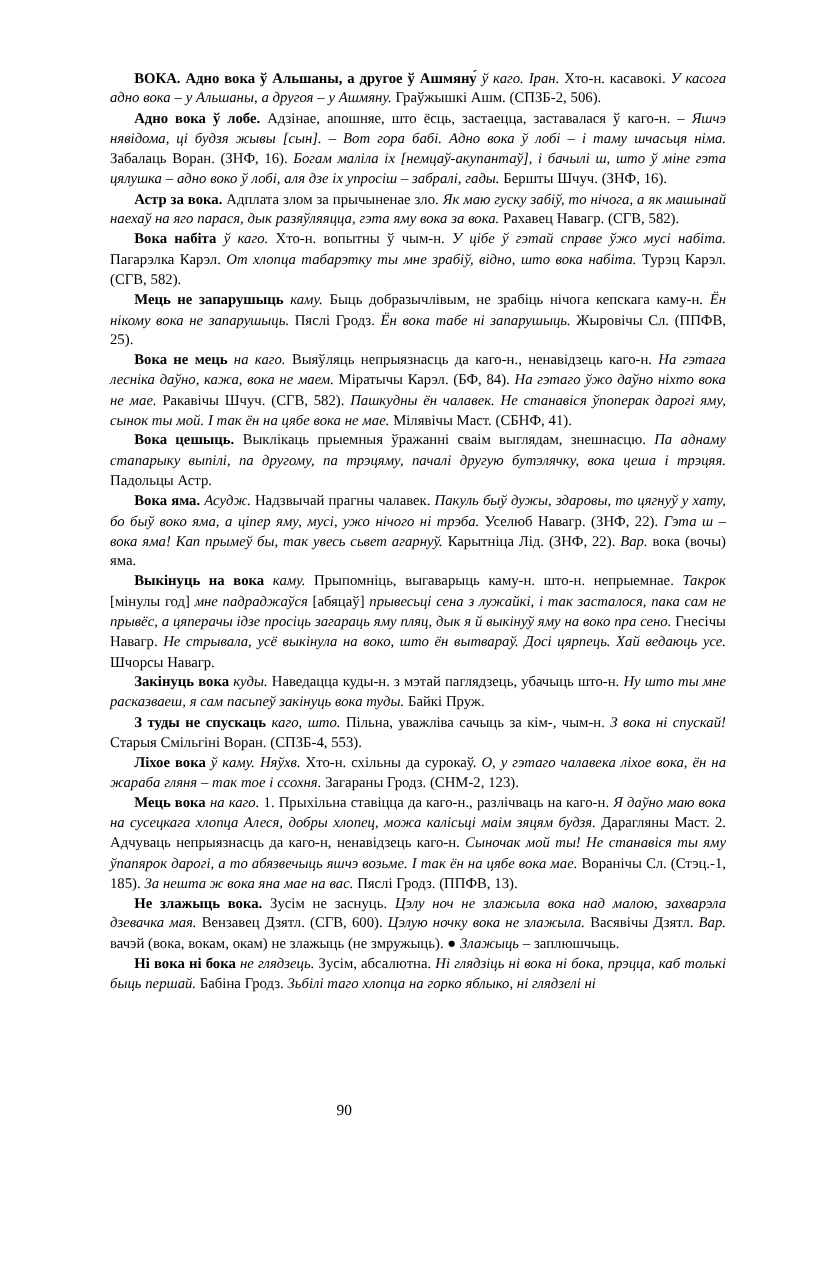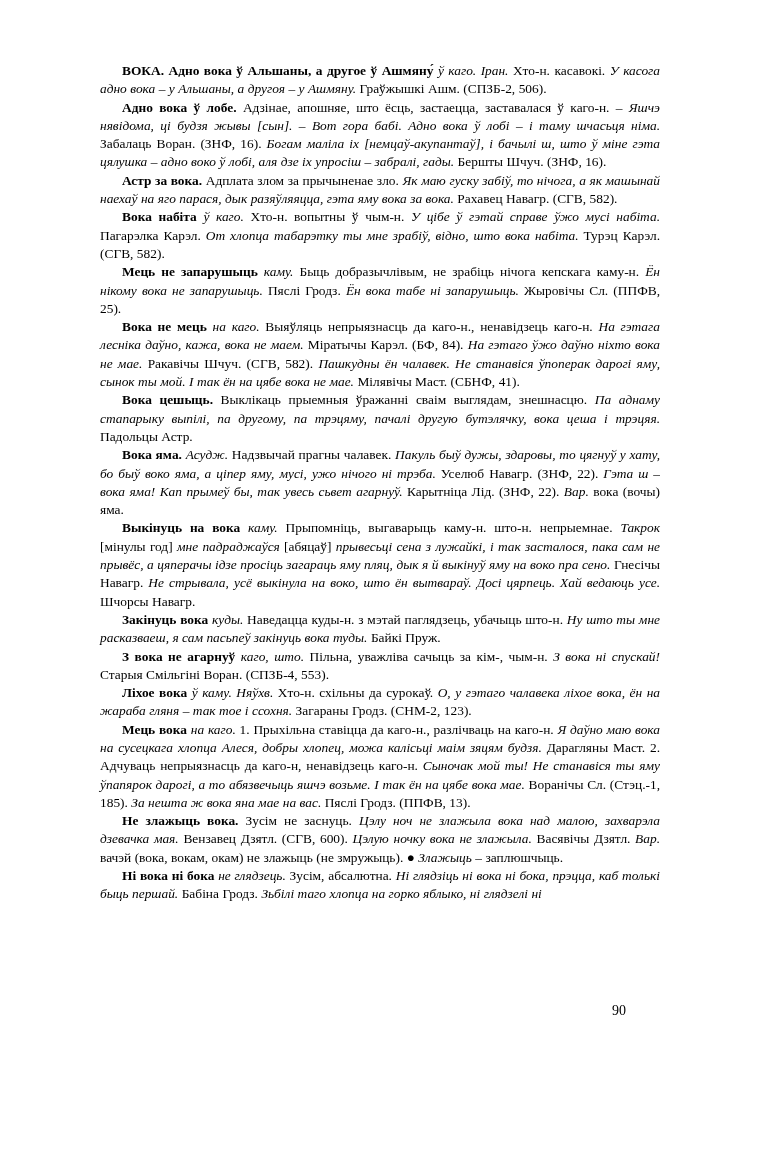--- a/index.html
+++ b/index.html
@@ -51,21 +51,21 @@
   }
   .bullet {
     font-style: normal;
     font-weight: normal;
   }
   .folio {
     position: absolute;
     left: 0;
     top: 1003px;
     width: 626px;
-    text-align: right;
+    text-align: center;
     font-size: 14px;
     font-family: "Liberation Serif", "DejaVu Serif", serif;
   }
 </style>
 </head>
 <body>
 
 <div class="page">
   <div class="column">
 
@@ -82,21 +82,21 @@
     <p class="entry"><b>Вока не мець</b> <i>на каго.</i> Выяўляць непрыязнасць да каго-н., ненавідзець каго-н. <i>На гэтага лесніка даўно, кажа, вока не маем.</i> Міратычы Карэл. (БФ, 84). <i>На гэтаго ўжо даўно ніхто вока не мае.</i> Ракавічы Шчуч. (СГВ, 582). <i>Пашкудны ён чалавек. Не станавіся ўпоперак дарогі яму, сынок ты мой. І так ён на цябе вока не мае.</i> Мілявічы Маст. (СБНФ, 41).</p>
 
     <p class="entry"><b>Вока цешыць.</b> Выклікаць прыемныя ўражанні сваім выглядам, знешнасцю. <i>Па аднаму стапарыку выпілі, па другому, па трэцяму, пачалі другую бутэлячку, вока цеша і трэцяя.</i> Падольцы Астр.</p>
 
     <p class="entry"><b>Вока яма.</b> <i>Асудж.</i> Надзвычай прагны чалавек. <i>Пакуль быў дужы, здаровы, то цягнуў у хату, бо быў воко яма, а ціпер яму, мусі, ужо нічого ні трэба.</i> Уселюб Навагр. (ЗНФ, 22). <i>Гэта ш – вока яма! Кап прымеў бы, так увесь сьвет агарнуў.</i> Карытніца Лід. (ЗНФ, 22). <span class="bi">Вар.</span> вока (вочы) яма.</p>
 
     <p class="entry"><b>Выкінуць на вока</b> <i>каму.</i> Прыпомніць, выгаварыць каму-н. што-н. непрыемнае. <i>Такрок</i> [мінулы год] <i>мне падраджаўся</i> [абяцаў] <i>прывесьці сена з лужайкі, і так засталося, пака сам не прывёс, а цяперачы ідзе просіць загараць яму пляц, дык я й выкінуў яму на воко пра сено.</i> Гнесічы Навагр. <i>Не стрывала, усё выкінула на воко, што ён вытвараў. Досі цярпець. Хай ведаюць усе.</i> Шчорсы Навагр.</p>
 
     <p class="entry"><b>Закінуць вока</b> <i>куды.</i> Наведацца куды-н. з мэтай паглядзець, убачыць што-н. <i>Ну што ты мне расказваеш, я сам пасьпеў закінуць вока туды.</i> Байкі Пруж.</p>
 
-    <p class="entry"><b>З вока не агарнуў</b> <i>каго, што.</i> Пільна, уважліва сачыць за кім-, чым-н. <i>З вока ні спускай!</i> Старыя Смільгіні Воран. (СПЗБ-4, 553).</p>
+    <p class="entry"><b>З туды не спускаць</b> <i>каго, што.</i> Пільна, уважліва сачыць за кім-, чым-н. <i>З вока ні спускай!</i> Старыя Смільгіні Воран. (СПЗБ-4, 553).</p>
 
     <p class="entry"><b>Ліхое вока</b> <i>ў каму. Няўхв.</i> Хто-н. схільны да сурокаў. <i>О, у гэтаго чалавека ліхое вока, ён на жараба гляня – так тое і ссохня.</i> Загараны Гродз. (СНМ-2, 123).</p>
 
     <p class="entry"><b>Мець вока</b> <i>на каго.</i> 1. Прыхільна ставіцца да каго-н., разлічваць на каго-н. <i>Я даўно маю вока на сусецкага хлопца Алеся, добры хлопец, можа калісьці маім зяцям будзя.</i> Дарагляны Маст. 2. Адчуваць непрыязнасць да каго-н, ненавідзець каго-н. <i>Сыночак мой ты! Не станавіся ты яму ўпапярок дарогі, а то абязвечыць яшчэ возьме. І так ён на цябе вока мае.</i> Воранічы Сл. (Стэц.-1, 185). <i>За нешта ж вока яна мае на вас.</i> Пяслі Гродз. (ППФВ, 13).</p>
 
     <p class="entry"><b>Не злажыць вока.</b> Зусім не заснуць. <i>Цэлу ноч не злажыла вока над малою, захварэла дзевачка мая.</i> Вензавец Дзятл. (СГВ, 600). <i>Цэлую ночку вока не злажыла.</i> Васявічы Дзятл. <span class="bi">Вар.</span> вачэй (вока, вокам, окам) не злажыць (не змружыць). <span class="bullet">●</span> <i>Злажыць</i> – заплюшчыць.</p>
 
     <p class="entry"><b>Ні вока ні бока</b> <i>не глядзець.</i> Зусім, абсалютна. <i>Ні глядзіць ні вока ні бока, прэцца, каб толькі быць першай.</i> Бабіна Гродз. <i>Зьбілі таго хлопца на горко яблыко, ні глядзелі ні</i></p>
 
   </div>

